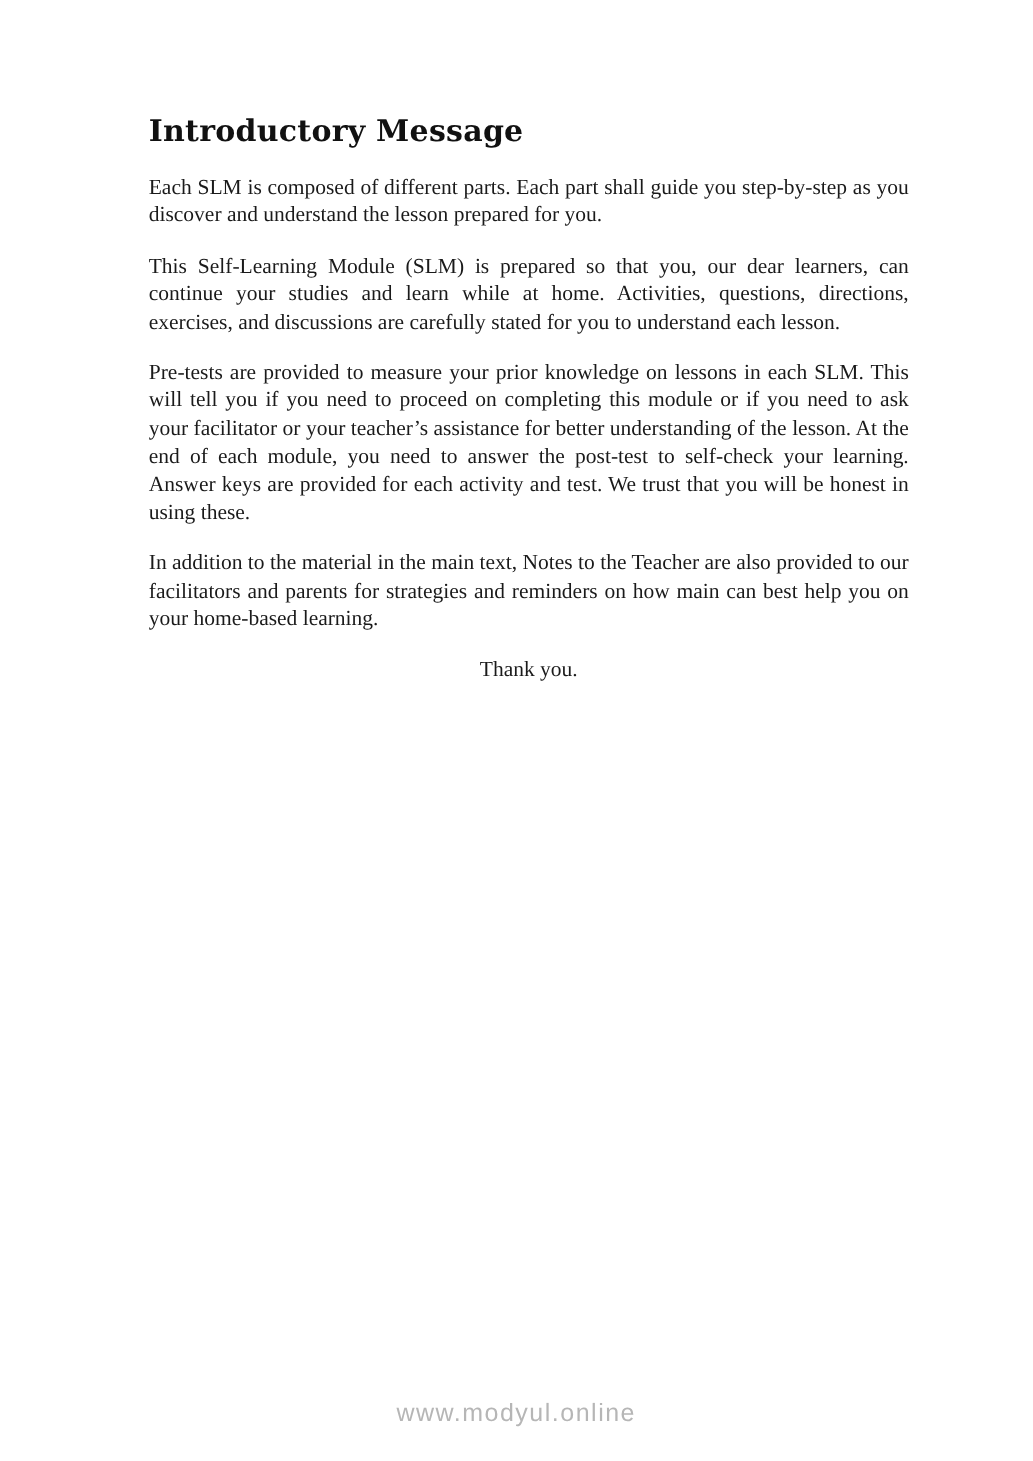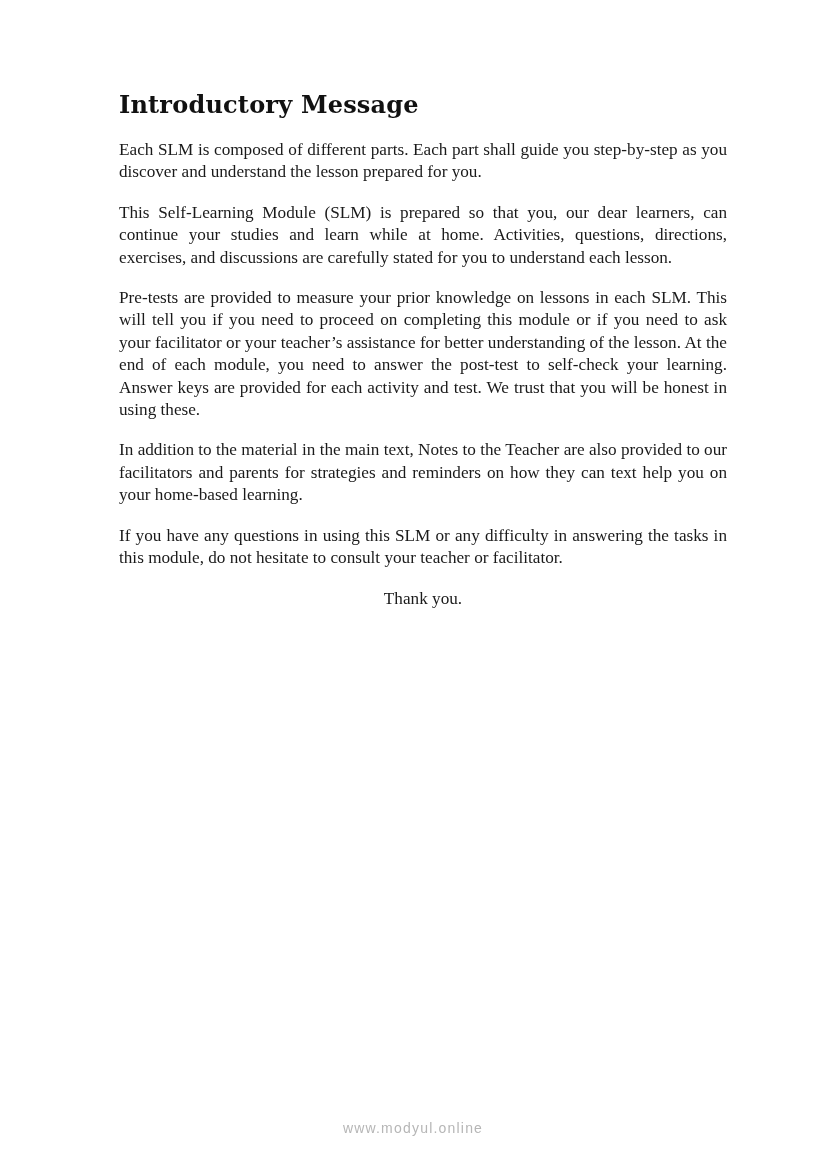--- a/index.html
+++ b/index.html
@@ -54,42 +54,41 @@
   .para-plain {
     text-align: center;
   }
   .watermark {
     position: absolute;
     left: 0;
     top: 1120px;
     width: 826px;
     text-align: center;
     font-family: "Liberation Sans", sans-serif;
-    font-size: 14px;
+    font-size: 20px;
     letter-spacing: 1.2px;
     color: #b6b6b6;
   }
 </style>
 </head>
 <body>
 
 <div class="page">
   <div class="content">
 
     <h1 class="doc-title">Introductory Message</h1>
 
     <p class="para">Each SLM is composed of different parts.  Each part shall guide you step-by-step as you discover and understand the lesson prepared for you.</p>
 
     <p class="para">This Self-Learning Module (SLM) is prepared so that you, our dear learners, can continue your studies and learn while at home.  Activities, questions, directions, exercises, and discussions are carefully stated for you to understand each lesson.</p>
 
     <p class="para">Pre-tests are provided to measure your prior knowledge on lessons in each SLM. This will tell you if you need to proceed on completing this module or if you need to ask your facilitator or your teacher’s assistance for better understanding of the lesson. At the end of each module, you need to answer the post-test to self-check your learning. Answer keys are provided for each activity and test. We trust that you will be honest in using these.</p>
 
-    <p class="para">In addition to the material in the main text, Notes to the Teacher are also provided to our facilitators and parents for strategies and reminders on how they can text help you on your home-based learning.</p>
+    <p class="para">In addition to the material in the main text, Notes to the Teacher are also provided to our facilitators and parents for strategies and reminders on how main can best help you on your home-based learning.</p>
 
 
-    <p class="para">If you have any questions in using this SLM or any difficulty in answering the tasks in this module, do not hesitate to consult your teacher or facilitator.</p>
 
     <p class="para para-plain">Thank you.</p>
 
   </div>
 
   <div class="watermark">www.modyul.online</div>
 </div>
 
 </body></html>

